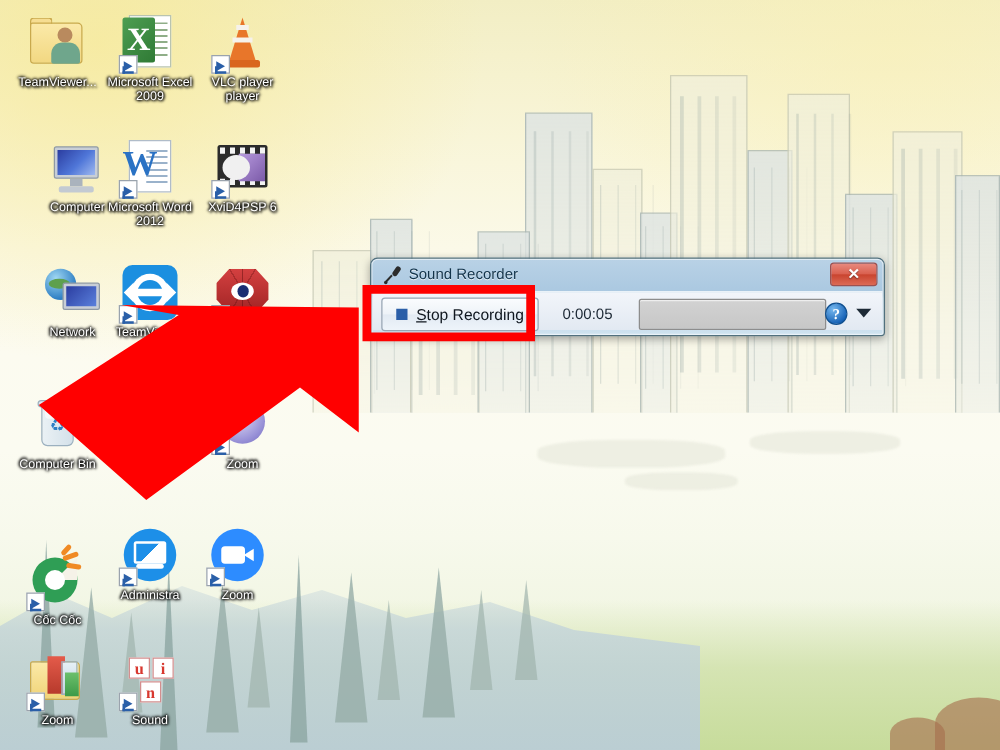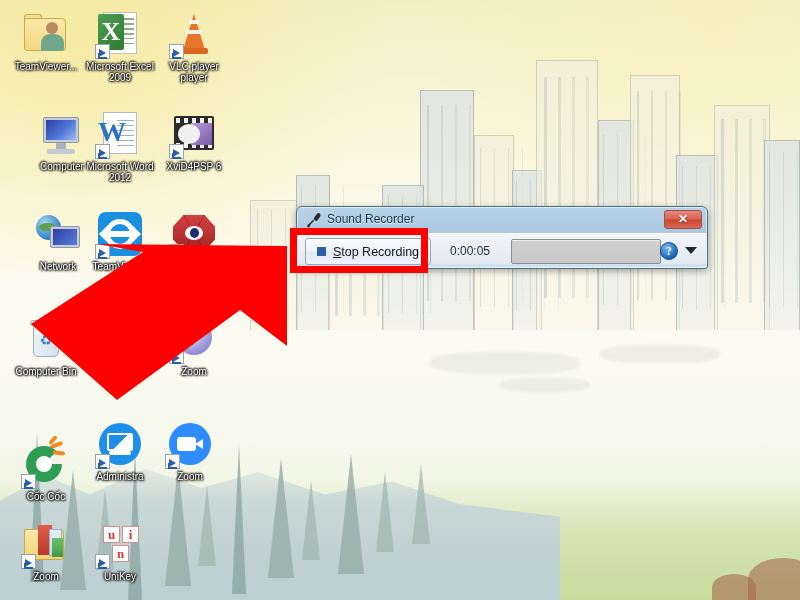--- a/index.html
+++ b/index.html
@@ -692,21 +692,21 @@
         </div>
         <div class="icon-label">Zoom</div>
       </div>
       <div class="icon-cell" style="left: 82px; top: 520px;">
         <div class="icon-art ic-unikey">
           <div class="k k1">u</div>
           <div class="k k2">i</div>
           <div class="k k3">n</div>
           <div class="shortcut"></div>
         </div>
-        <div class="icon-label">UniKey</div>
+        <div class="icon-label">Sound</div>
       </div>
     </div>
 
   <div id="sound-recorder">
 
     <div class="sr-titlebar">
       <svg class="sr-mic" viewBox="0 0 16 16">
         <rect x="8.2" y="0.8" width="4.2" height="8.5" rx="2.1" transform="rotate(35 10.3 5)" fill="#2b2b2b"></rect>
         <line x1="6.6" y1="8.2" x2="1.6" y2="13.6" stroke="#2b2b2b" stroke-width="1.5"></line>
         <circle cx="1.6" cy="14" r="1.4" fill="#2b2b2b"></circle>

